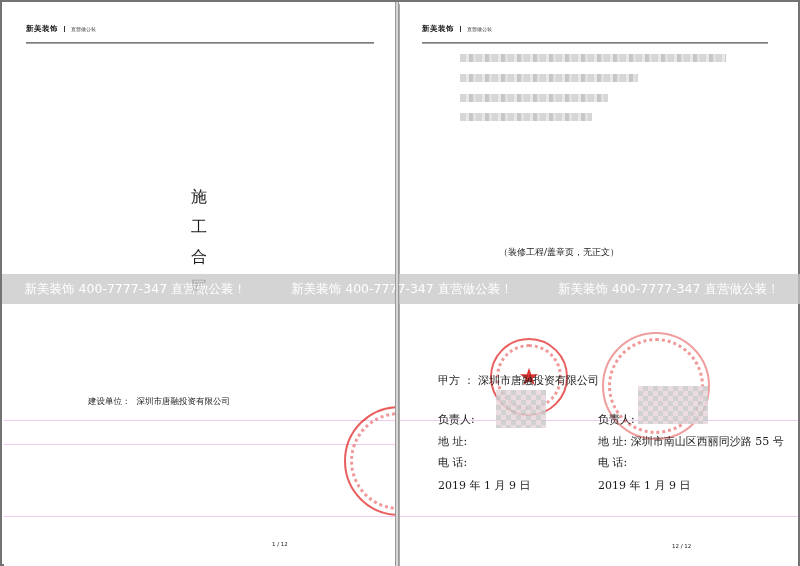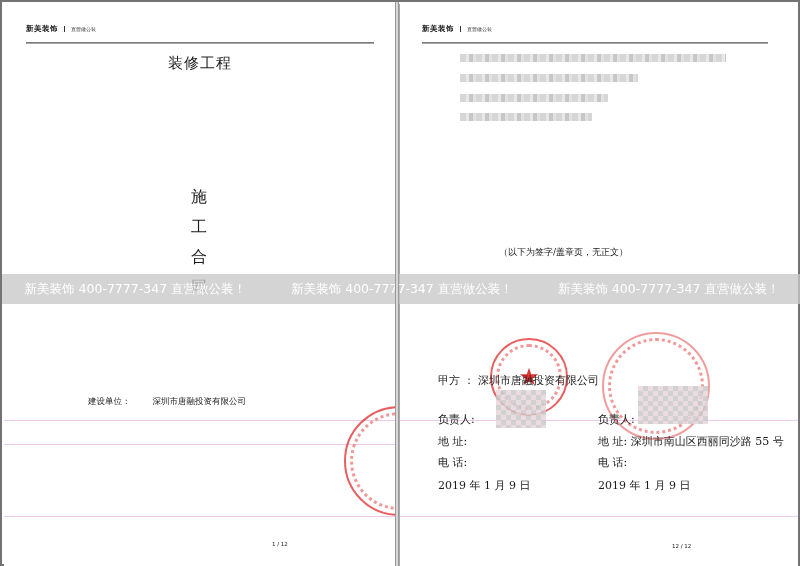--- a/index.html
+++ b/index.html
@@ -13,21 +13,21 @@
 
   .hdr { position: absolute; top: 20px; left: 22px; font-family: "DejaVu Sans", sans-serif; font-size: 7.5px; color: #222; display: flex; align-items: center; gap: 6px; }
   .hdr .brand { font-size: 7.5px; font-weight: bold; letter-spacing: 0.5px; }
   .hdr .bar { width: 1px; height: 6px; background: #333; }
   .hdr .sub { font-size: 5px; color: #333; }
   .hrule { position: absolute; top: 38px; left: 22px; height: 2px; background: linear-gradient(#666, #bbb); }
 
   .title-main { position: absolute; top: 50px; left: 0; width: 392px; text-align: center; font-size: 15px; letter-spacing: 1px; }
   .vtitle { position: absolute; left: 183px; top: 178px; width: 24px; font-size: 16px; line-height: 30px; text-align: center; }
   .units { position: absolute; left: 84px; font-size: 8.5px; }
-  .units .lbl { margin-right: 22px; }
+  .units .lbl { margin-right: 6px; }
 
   .blur-line { position: absolute; height: 8px; background: repeating-linear-gradient(90deg, #cfcfcf 0 6px, #e4e4e4 6px 9px, #bdbdbd 9px 13px, #dcdcdc 13px 16px); opacity: 0.85; }
 
   .clause { position: absolute; left: 458px; top: 124px; width: 315px; font-size: 9.2px; line-height: 19.5px; }
   .clause p { text-indent: 0; }
   .clause .rest { padding-left: 6px; }
   .note { position: absolute; left: 497px; top: 244px; font-size: 9px; }
 
   .watermark { position: absolute; left: 0; top: 272px; width: 800px; height: 30px; background: rgba(200,200,200,0.78); display: flex; align-items: center; justify-content: space-around; font-family: "DejaVu Sans", sans-serif; font-size: 12.5px; color: #fff; white-space: nowrap; overflow: hidden; }
   .watermark span { padding: 0 6px; }
@@ -47,21 +47,20 @@
 <div class="frame">
 
   <div class="page left">
     <div class="hdr">
       <span class="brand">新美装饰</span>
       <span class="bar"></span>
       <span class="sub">直营做公装</span>
     </div>
     <div class="hrule" style="width:348px"></div>
 
-    <div class="title-main">装修工程</div>
 
     <div class="vtitle">
       <div>施</div>
       <div>工</div>
       <div>合</div>
       <div>同</div>
     </div>
 
     <div class="units" style="top:392px">
       <span class="lbl">建设单位：</span><span>深圳市唐融投资有限公司</span>
@@ -90,21 +89,21 @@
     <div class="blur-line" style="left:60px; top:70px; width:178px"></div>
     <div class="blur-line" style="left:60px; top:90px; width:148px"></div>
     <div class="blur-line" style="left:60px; top:109px; width:132px"></div>
 
     <div class="pink-line" style="top:416px; left:0; width:400px"></div>
     <div class="pink-line" style="top:512px; left:0; width:400px"></div>
 
     <div class="pageno" style="left:272px; top:539px">12 / 12</div>
   </div>
 
-  <div class="note">（以下为签字/盖章页，无正文）</div>
+  <div class="note">（装修工程/盖章页，无正文）</div>
 
   <div class="seal" style="left:488px; top:336px; width:78px; height:78px">
     <div class="ring-text"></div>
     <span class="star">★</span>
   </div>
 
   <div class="seal" style="left:600px; top:330px; width:108px; height:108px; border-color:rgba(225,60,60,0.5)">
     <div class="ring-text"></div>
   </div>
 

